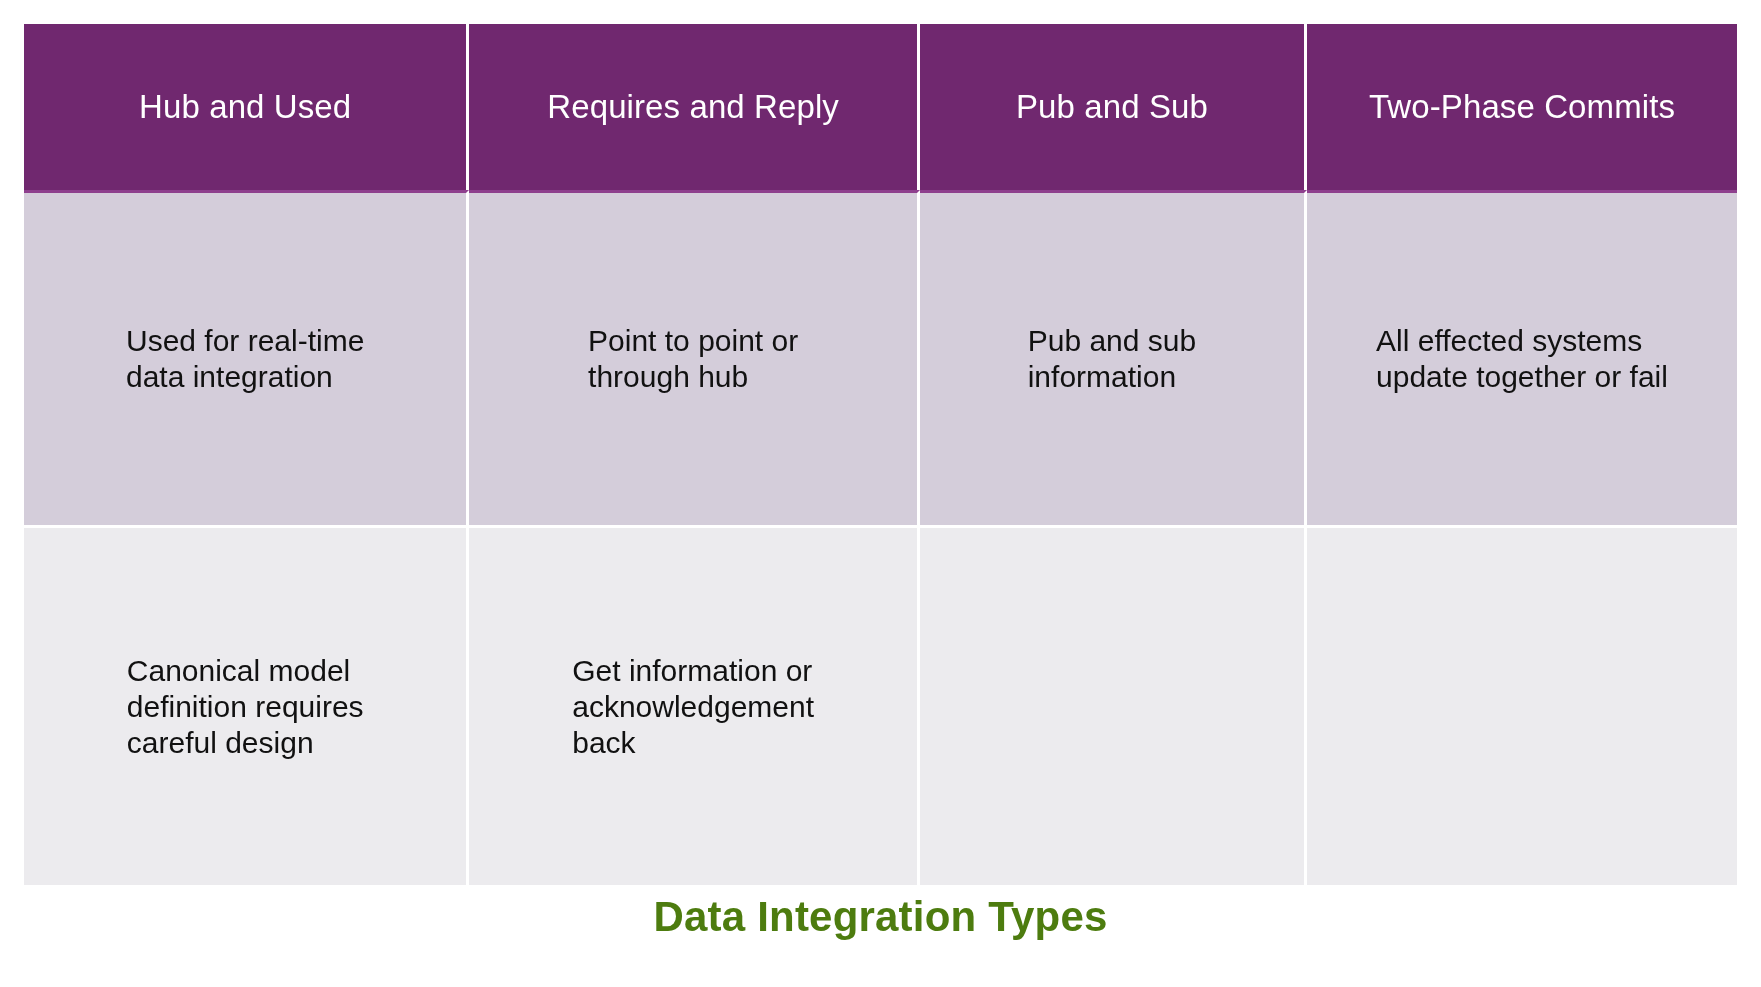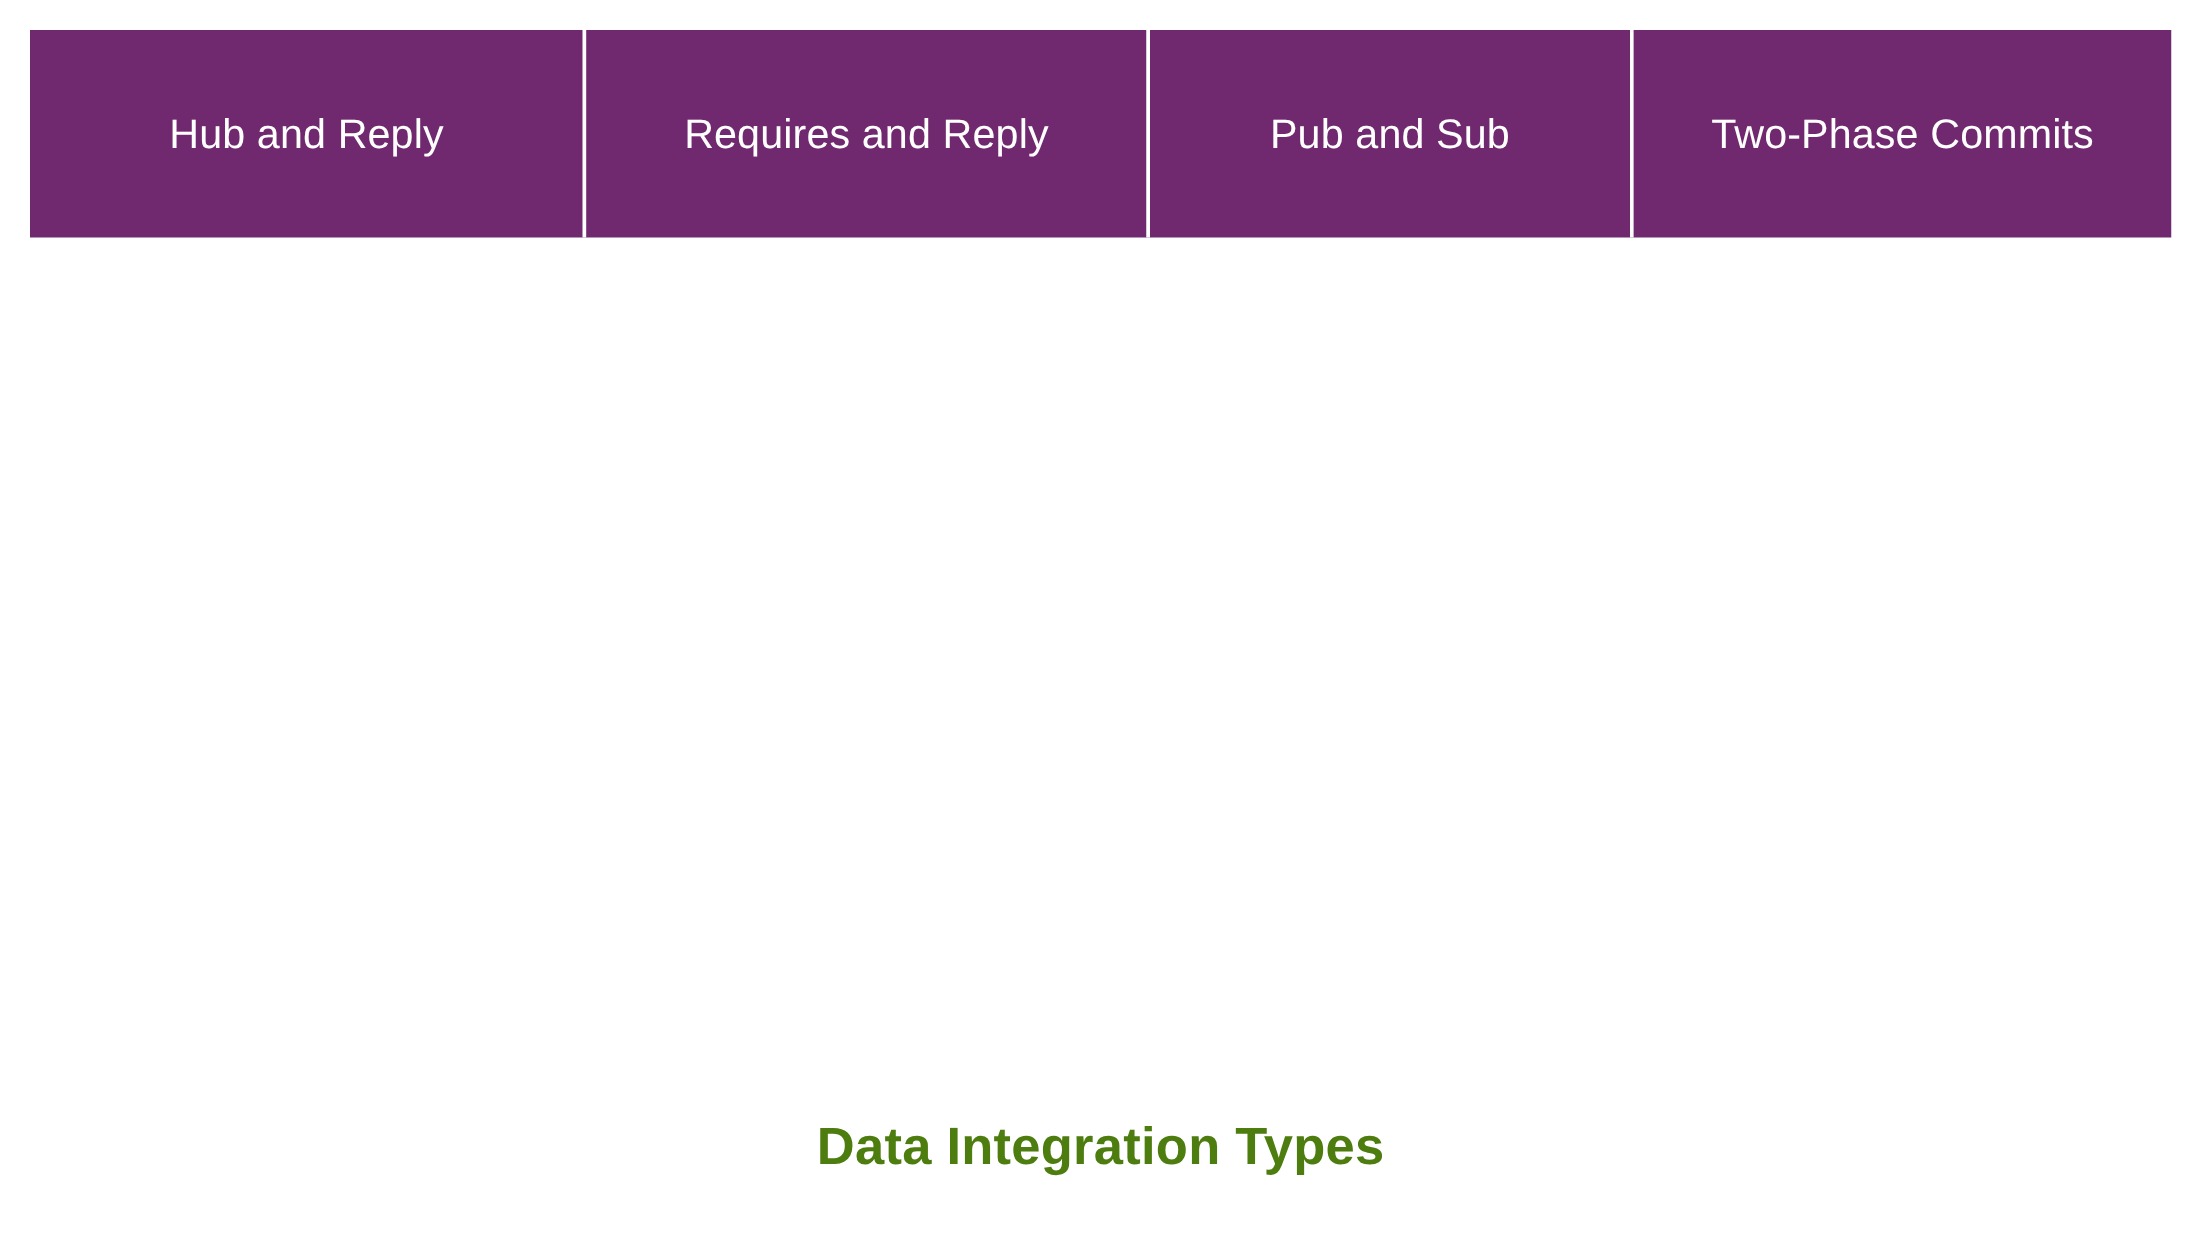--- a/index.html
+++ b/index.html
@@ -118,31 +118,51 @@
   <div class="table-wrap">
     <table class="matrix">
       <colgroup>
         <col class="c1">
           <col class="c2">
           <col class="c3">
           <col class="c4">
       </colgroup>
       <thead>
         <tr>
-          <th>Hub and Reply</th>
+          <th>Hub and Used</th>
           <th>Requires and Reply</th>
           <th>Pub and Sub</th>
           <th>Two-Phase Commits</th>
         </tr>
       </thead>
       <tbody>
 
+        <tr class="band-dark first-body r1">
+          <td><span class="cell-text">Used for real-time
+data integration</span></td>
+          <td><span class="cell-text">Point to point or
+through hub</span></td>
+          <td><span class="cell-text">Pub and sub
+information</span></td>
+          <td><span class="cell-text">All effected systems
+update together or fail</span></td>
+        </tr>
 
 
 
+        <tr class="band-light r4">
+          <td><span class="cell-text">Canonical model
+definition requires
+careful design</span></td>
+          <td><span class="cell-text">Get information or
+acknowledgement
+back</span></td>
+          <td></td>
+          <td></td>
+        </tr>
 
       </tbody>
     </table>
   </div>
 
   <div class="caption">Data Integration Types</div>
 
 </div>
 
 </body></html>

